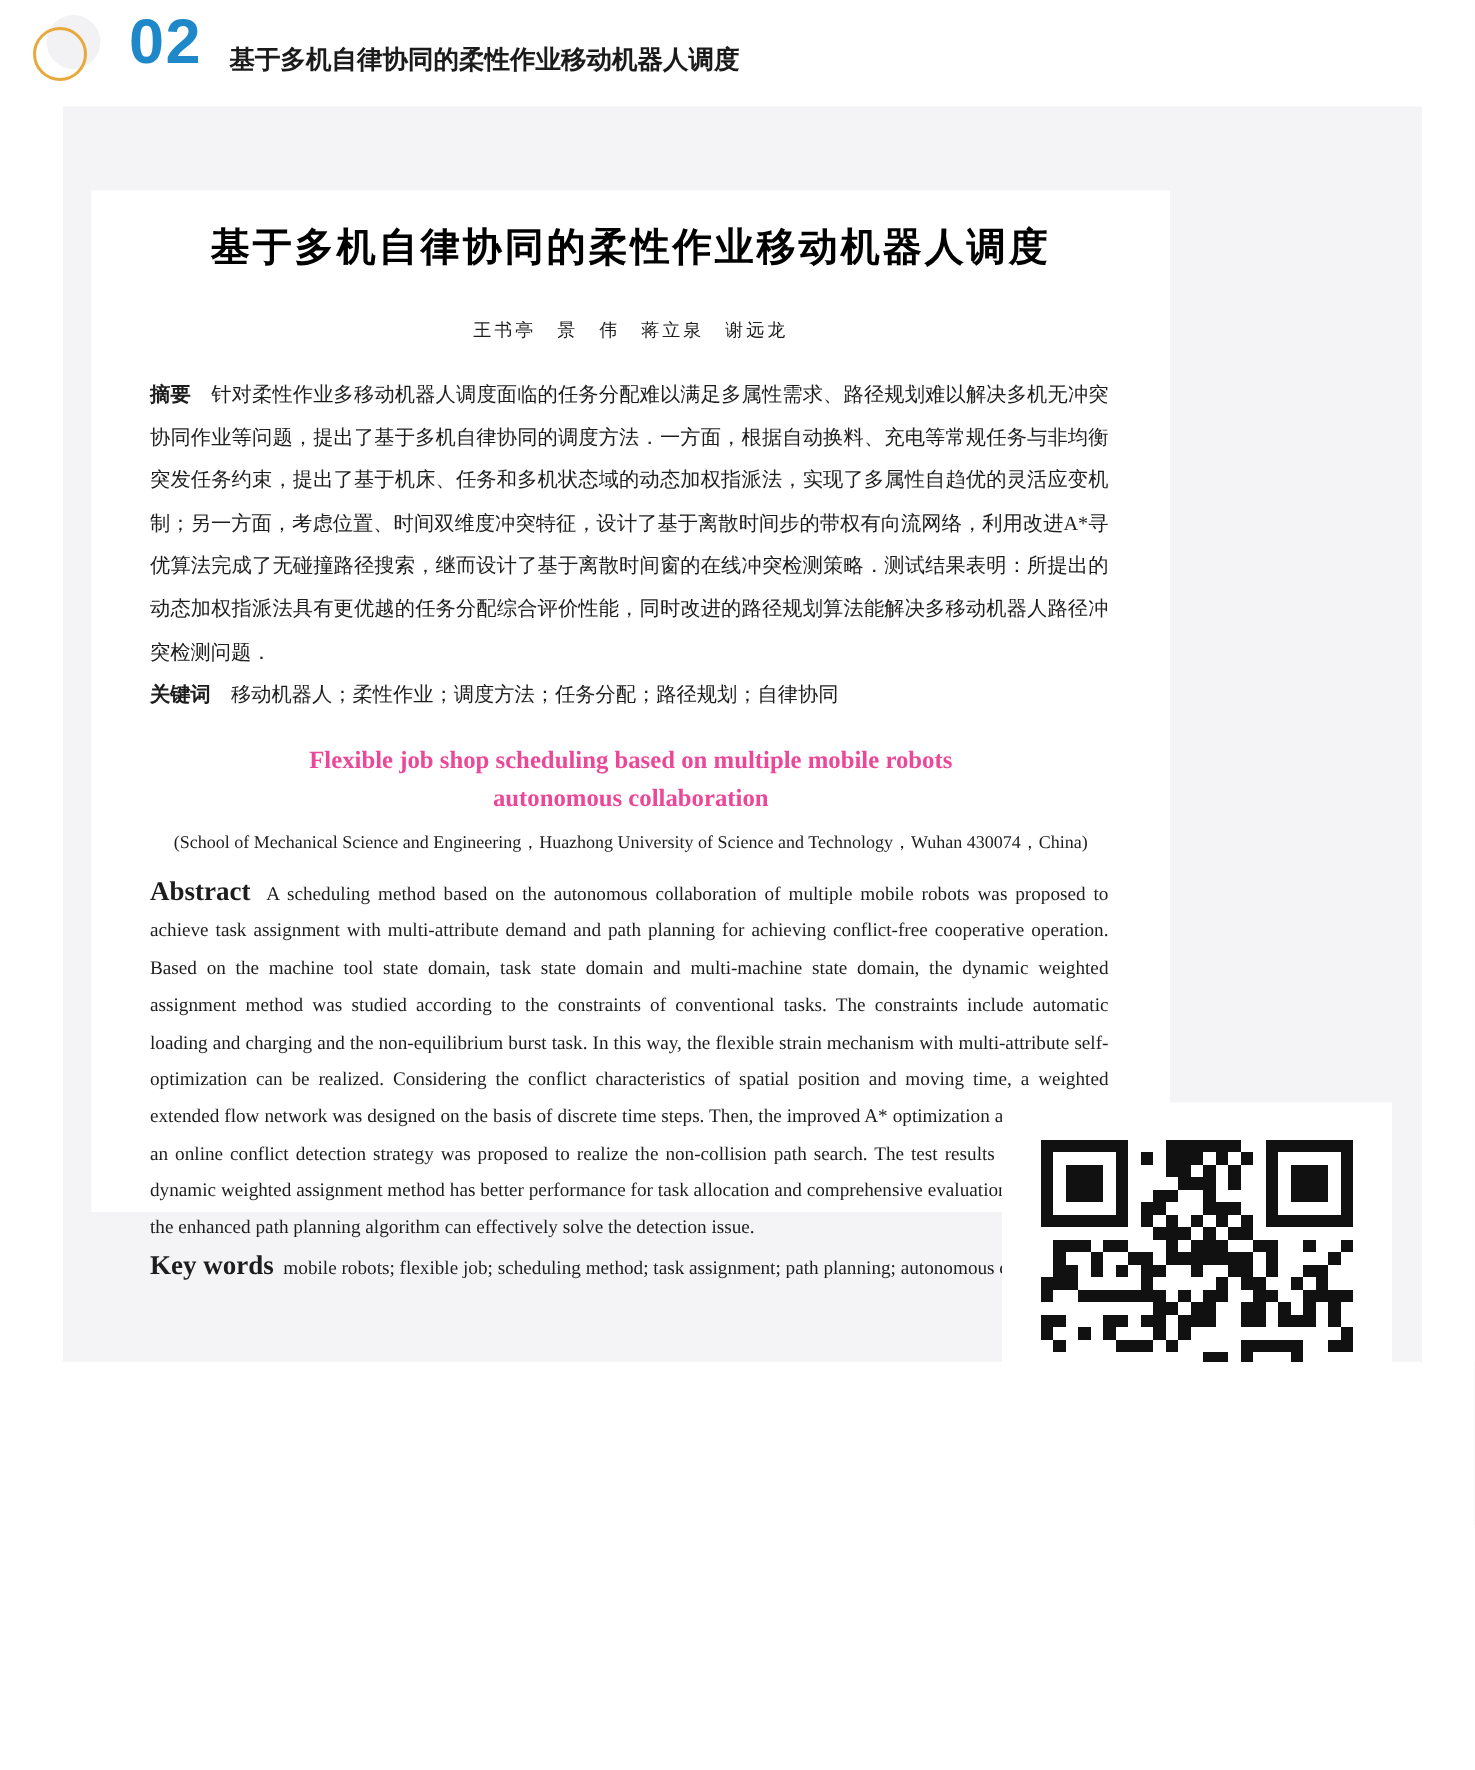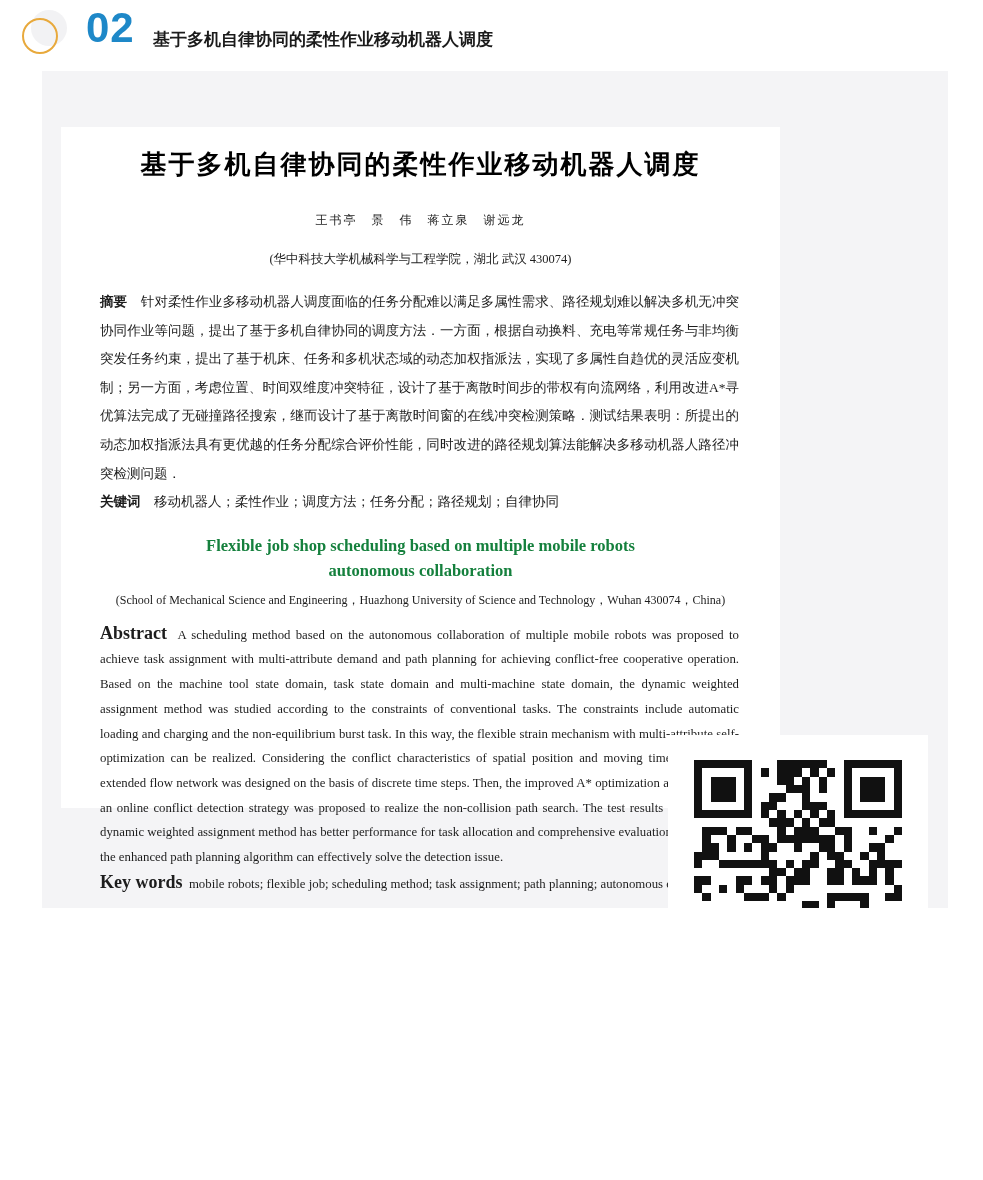--- a/index.html
+++ b/index.html
@@ -28,21 +28,21 @@
   .p-authors{margin-top:30px;text-align:center;font-size:12px;letter-spacing:2px;}
   .p-affil{margin-top:22px;text-align:center;font-size:12.5px;}
   .p-abs{margin:20px 41px 0 39px;font-size:13.5px;line-height:28.6px;text-align:justify;}
   .p-abs b{font-family:"Liberation Sans",sans-serif;font-size:13.5px;}
   .p-kw{margin:0 41px 0 39px;font-size:13.5px;line-height:28.6px;}
   .p-kw b{font-family:"Liberation Sans",sans-serif;}
   .p-clc{margin:0 41px 0 39px;font-size:13px;line-height:27px;}
   .p-clc b{font-family:"Liberation Sans",sans-serif;}
   .p-clc span.val{margin-right:26px;}
   .e-title{margin:16px auto 0;max-width:505px;text-align:center;font-size:16.5px;
-           font-weight:700;line-height:25px;color:#15803d;}
+           font-weight:700;line-height:25px;color:#ec4899;}
   .e-authors{margin-top:6px;text-align:center;font-size:14px;font-style:italic;}
   .e-affil{margin-top:9px;text-align:center;font-size:12px;}
   .e-abs{margin:12px 41px 0 39px;font-size:12.8px;line-height:24.7px;text-align:justify;}
   .e-abs b, .e-kw b{font-size:18px;}
   .e-kw{margin:0 41px 0 39px;font-size:12.8px;line-height:24.7px;}
 
   
   .qr-box{position:absolute;left:668px;top:735px;width:260px;height:258px;background:#ffffff;
           z-index:3;display:flex;align-items:center;justify-content:center;}
   .qr{width:208px;height:208px;}
@@ -65,21 +65,20 @@
     <span class="hdr-num">02</span>
     <span class="hdr-title">基于多机自律协同的柔性作业移动机器人调度</span>
   </div>
 
   <div class="panel"></div>
   <div class="gold-bar"></div>
 
   <div class="paper">
     <div class="p-title">基于多机自律协同的柔性作业移动机器人调度</div>
     <div class="p-authors">王书亭　景　伟　蒋立泉　谢远龙</div>
-    <div class="p-affil">(华中科技大学机械科学与工程学院，湖北 武汉 430074)</div>
 
     <p class="p-abs"><b>摘要</b>　<span>针对柔性作业多移动机器人调度面临的任务分配难以满足多属性需求、路径规划难以解决多机无冲突协同作业等问题，提出了基于多机自律协同的调度方法．一方面，根据自动换料、充电等常规任务与非均衡突发任务约束，提出了基于机床、任务和多机状态域的动态加权指派法，实现了多属性自趋优的灵活应变机制；另一方面，考虑位置、时间双维度冲突特征，设计了基于离散时间步的带权有向流网络，利用改进A*寻优算法完成了无碰撞路径搜索，继而设计了基于离散时间窗的在线冲突检测策略．测试结果表明：所提出的动态加权指派法具有更优越的任务分配综合评价性能，同时改进的路径规划算法能解决多移动机器人路径冲突检测问题．</span></p>
 
     <p class="p-kw"><b>关键词</b>　<span>移动机器人；柔性作业；调度方法；任务分配；路径规划；自律协同</span></p>
 
 
     <div class="e-title">Flexible job shop scheduling based on multiple mobile robots autonomous collaboration</div>
     <div class="e-affil">(School of Mechanical Science and Engineering，Huazhong University of Science and Technology，Wuhan 430074，China)</div>
 
     <p class="e-abs"><b>Abstract</b>&nbsp;&nbsp;<span>A scheduling method based on the autonomous collaboration of multiple mobile robots was proposed to achieve task assignment with multi-attribute demand and path planning for achieving conflict-free cooperative operation. Based on the machine tool state domain, task state domain and multi-machine state domain, the dynamic weighted assignment method was studied according to the constraints of conventional tasks. The constraints include automatic loading and charging and the non-equilibrium burst task. In this way, the flexible strain mechanism with multi-attribute self-optimization can be realized. Considering the conflict characteristics of spatial position and moving time, a weighted extended flow network was designed on the basis of discrete time steps. Then, the improved A* optimization algorithm with an online conflict detection strategy was proposed to realize the non-collision path search. The test results show that the dynamic weighted assignment method has better performance for task allocation and comprehensive evaluation. Meanwhile, the enhanced path planning algorithm can effectively solve the detection issue.</span></p>

